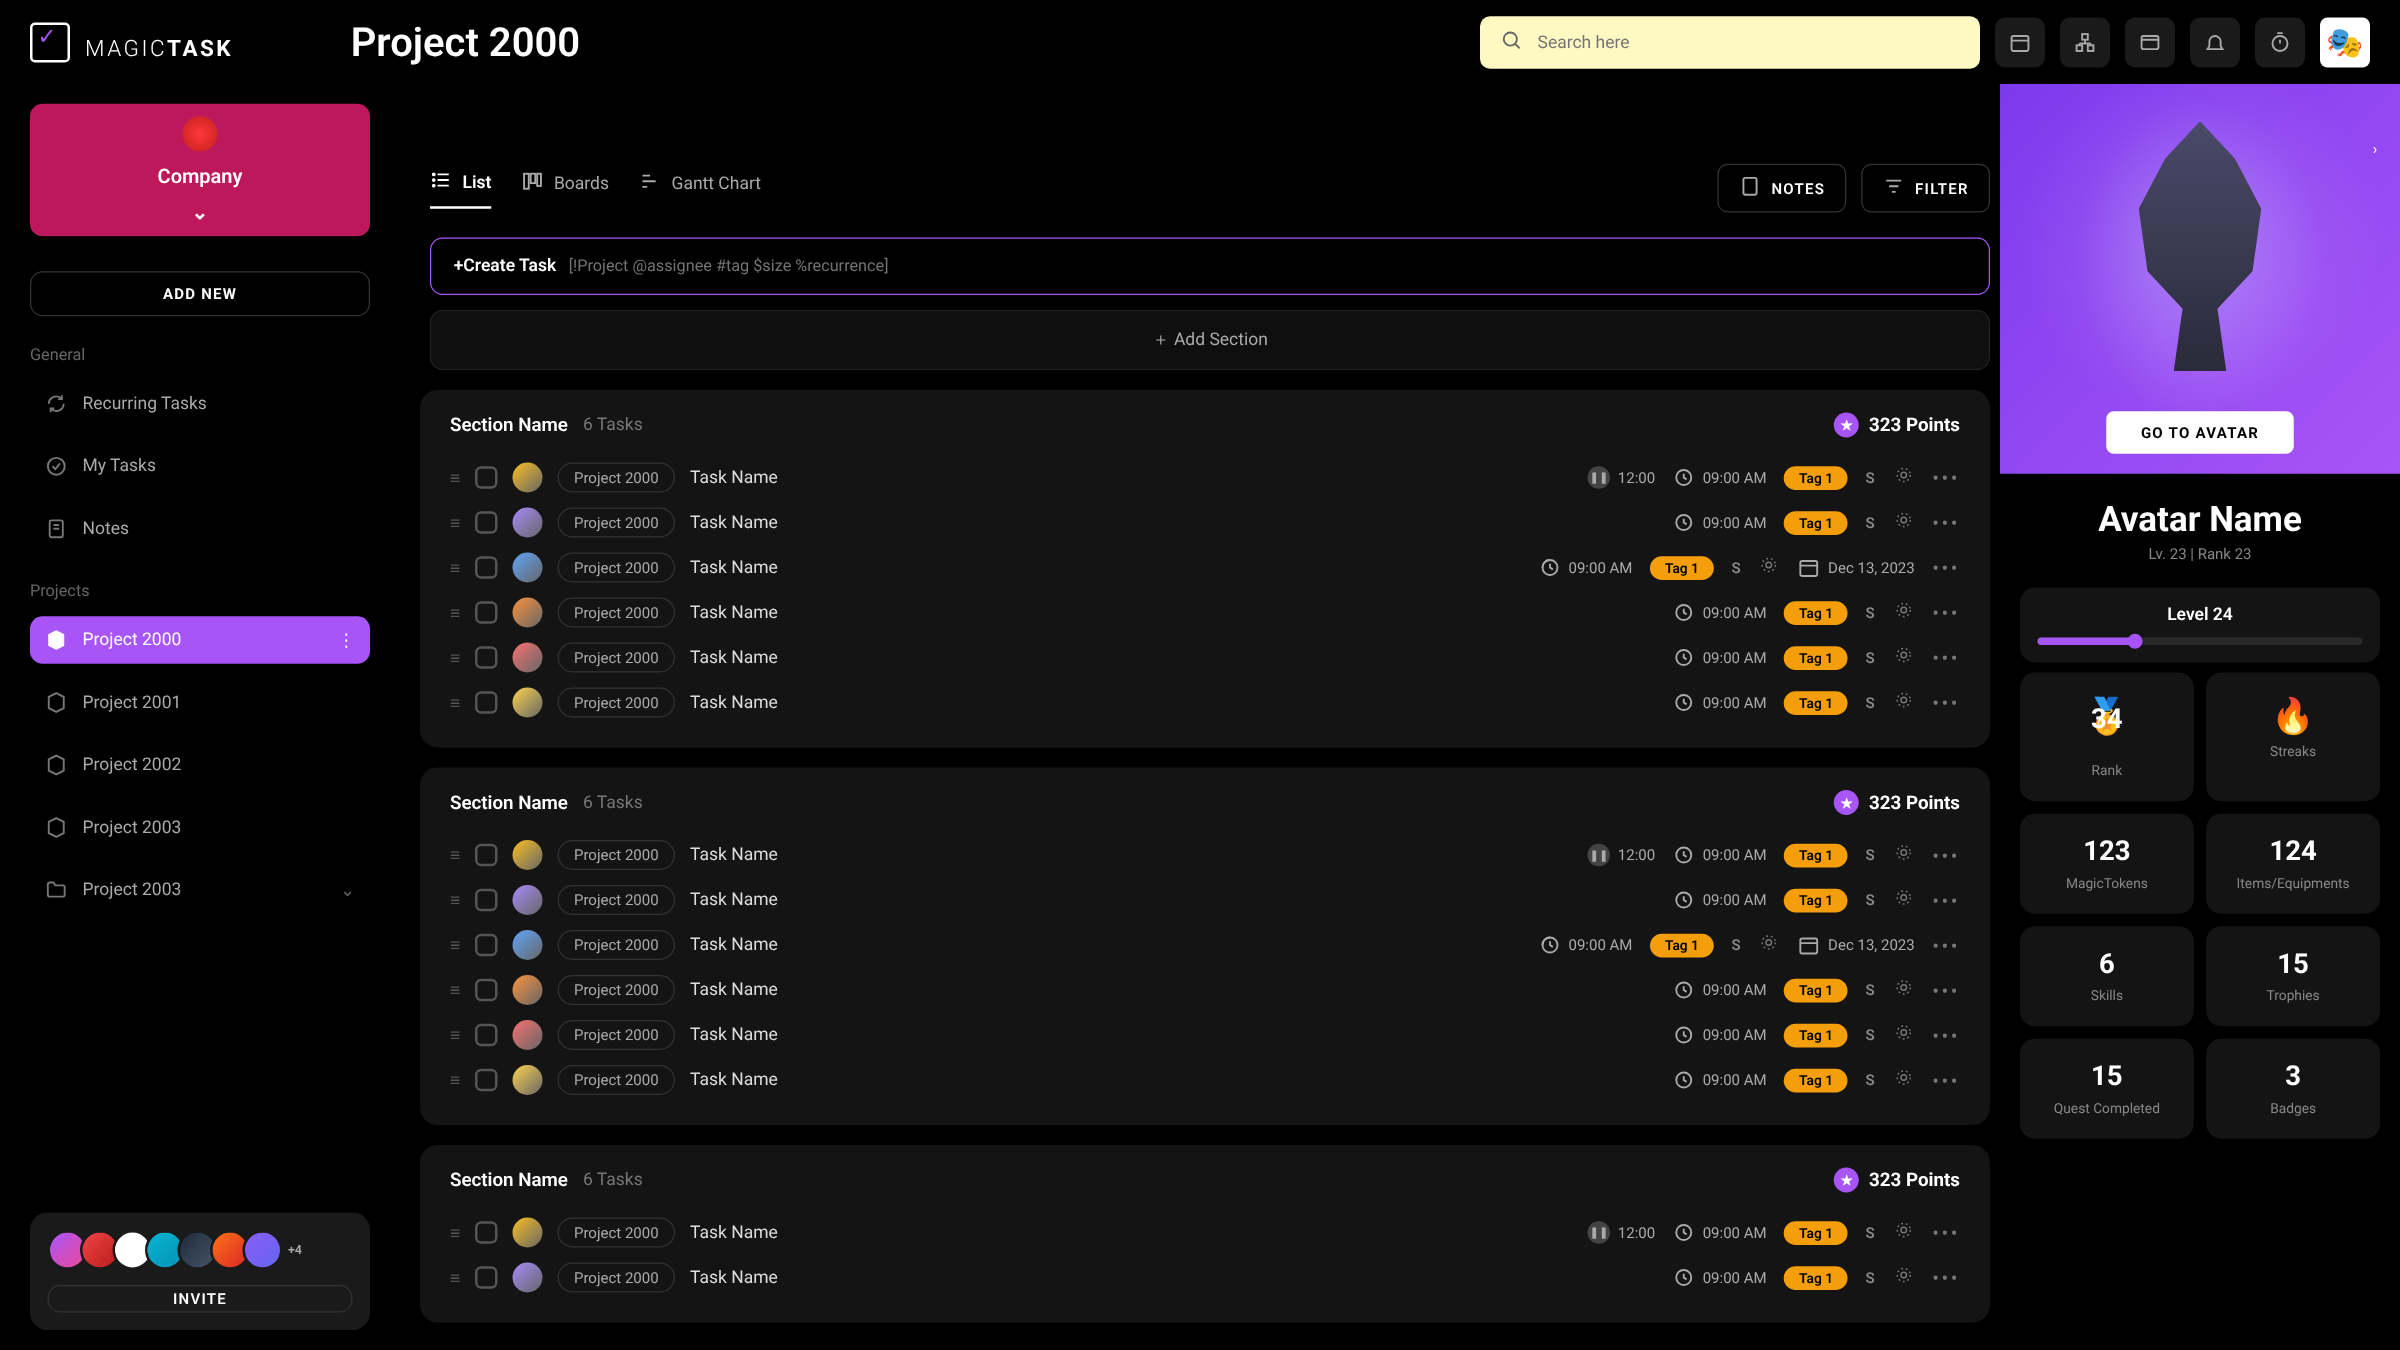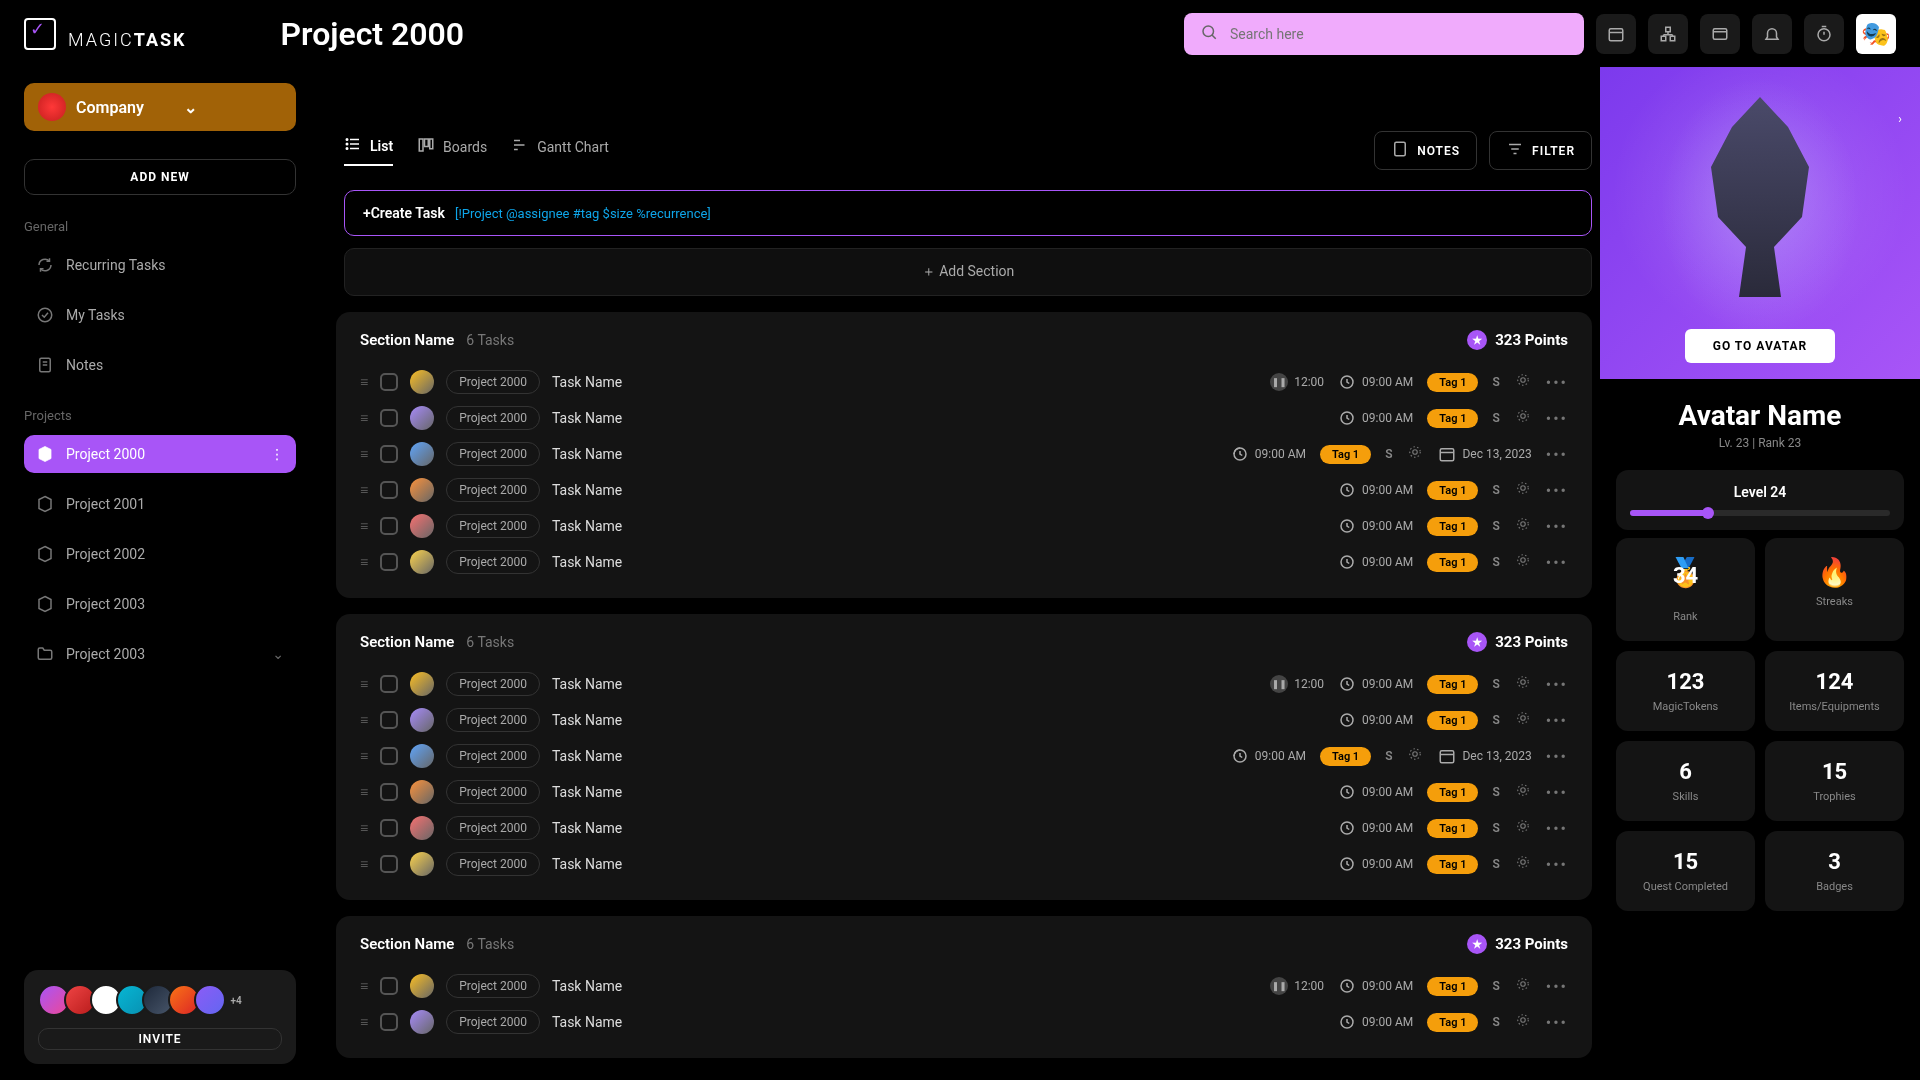--- a/index.html
+++ b/index.html
@@ -4,27 +4,27 @@
 <style>
 * { margin: 0; padding: 0; box-sizing: border-box; font-family: -apple-system, BlinkMacSystemFont, 'Segoe UI', Roboto, sans-serif; }
 body { background: #000; color: #fff; width: 1920px; height: 1080px; overflow: hidden; display: flex; flex-direction: column; }
 .top-bar { height: 67px; display: flex; align-items: center; padding: 0 24px; gap: 24px; }
 .logo { display: flex; align-items: flex-end; gap: 12px; font-size: 18px; font-weight: 300; letter-spacing: 2px; }
 .logo-icon { width: 32px; height: 32px; border: 2px solid #fff; border-radius: 4px; position: relative; }
 .logo-icon::after { content: '✓'; position: absolute; top: -2px; left: 4px; color: #a855f7; font-size: 18px; }
 .logo-text strong { font-weight: 700; }
 .page-title { font-size: 32px; font-weight: 600; margin-left: 70px; }
 .top-right { margin-left: auto; display: flex; align-items: center; gap: 12px; }
-.search-box { background: #f0abfc; border-radius: 8px; padding: 10px 16px; display: flex; align-items: center; gap: 12px; width: 400px; }
+.search-box { background: #fef9c3; border-radius: 8px; padding: 10px 16px; display: flex; align-items: center; gap: 12px; width: 400px; }
 .search-box input { background: transparent; border: none; color: #666; font-size: 14px; width: 100%; outline: none; }
 .icon-btn { width: 40px; height: 40px; background: #1a1a1a; border-radius: 8px; display: flex; align-items: center; justify-content: center; cursor: pointer; }
 .avatar-img { width: 40px; height: 40px; border-radius: 6px; background: #fff; display: flex; align-items: center; justify-content: center; font-size: 24px; }
 .main-layout { display: flex; flex: 1; overflow: hidden; }
 .sidebar { width: 320px; padding: 16px 24px; display: flex; flex-direction: column; gap: 12px; }
-.company-selector { background: #a16207; border-radius: 10px; padding: 10px 14px; display: flex; align-items: center; gap: 10px; }
+.company-selector { background: #be185d; border-radius: 10px; padding: 10px 14px; display: flex; align-items: center; gap: 10px; flex-direction: column; }
 .company-icon { width: 28px; height: 28px; border-radius: 50%; background: radial-gradient(circle, #ff3838, #c41e1e); }
 .company-selector span { font-weight: 600; font-size: 16px; flex: 1; }
 .add-new-btn { border: 1px solid #333; border-radius: 10px; padding: 10px; text-align: center; font-size: 12px; font-weight: 700; letter-spacing: 1px; cursor: pointer; margin-top: 16px; }
 .section-label { color: #666; font-size: 13px; margin-top: 12px; }
 .nav-item { display: flex; align-items: center; gap: 12px; padding: 10px 12px; border-radius: 10px; font-size: 14px; color: #aaa; cursor: pointer; }
 .nav-item.active { background: #a855f7; color: #fff; }
 .nav-icon { width: 18px; height: 18px; display: flex; align-items: center; justify-content: center; }
 .nav-item .dots { margin-left: auto; color: #fff; }
 .nav-item .chev { margin-left: auto; color: #666; }
 .invite-section { margin-top: auto; background: #1a1a1a; border-radius: 14px; padding: 14px; }
@@ -34,21 +34,21 @@
 .av-more { width:auto; padding:0 6px; font-size:12px; font-weight:600; }
 .invite-btn { border: 1px solid #333; border-radius: 10px; padding: 3px; text-align: center; font-size: 12px; font-weight: 600; letter-spacing: 1px; cursor: pointer; }
 .content { flex: 1; padding: 16px 0 16px 16px; display: flex; flex-direction: column; overflow: hidden; }
 .view-tabs { display: flex; align-items: center; gap: 24px; padding: 0 8px 12px 8px; margin-top: 48px; }
 .tab { display: flex; align-items: center; gap: 8px; font-size: 14px; color: #aaa; cursor: pointer; padding-bottom: 8px; }
 .tab.active { color: #fff; border-bottom: 2px solid #fff; font-weight: 600; }
 .tab-actions { margin-left: auto; display: flex; gap: 12px; }
 .pill-btn { border: 1px solid #333; border-radius: 8px; padding: 8px 16px; display: flex; align-items: center; gap: 8px; font-size: 12px; font-weight: 600; letter-spacing: 1px; cursor: pointer; }
 .create-task { border: 1px solid #a855f7; border-radius: 10px; padding: 14px 18px; display: flex; align-items: center; gap: 10px; margin: 8px 8px 12px 8px; }
 .create-task .label { font-size: 14px; font-weight: 600; }
-.create-task .hint { color: #0ea5e9; font-size: 13px; }
+.create-task .hint { color: #737373; font-size: 13px; }
 .add-section { border: 1px solid #222; background: #0f0f0f; border-radius: 10px; padding: 14px; text-align: center; color: #aaa; font-size: 14px; margin: 0 8px 16px 8px; cursor: pointer; }
 .sections-wrap { overflow-y: auto; padding-right: 8px; }
 .section-card { background: #141414; border-radius: 14px; padding: 18px 24px; margin-bottom: 16px; }
 .section-header { display: flex; align-items: center; gap: 12px; margin-bottom: 14px; }
 .section-header .sname { font-weight: 600; font-size: 15px; }
 .section-header .count { color: #777; font-size: 14px; }
 .section-header .pts { margin-left: auto; display: flex; align-items: center; gap: 8px; font-weight: 700; font-size: 15px; }
 .star-badge { width: 20px; height: 20px; background: #a855f7; border-radius: 50%; display: flex; align-items: center; justify-content: center; font-size: 11px; }
 .task-row { display: flex; align-items: center; gap: 12px; padding: 6px 0; }
 .drag { color: #555; cursor: grab; font-size: 14px; }

